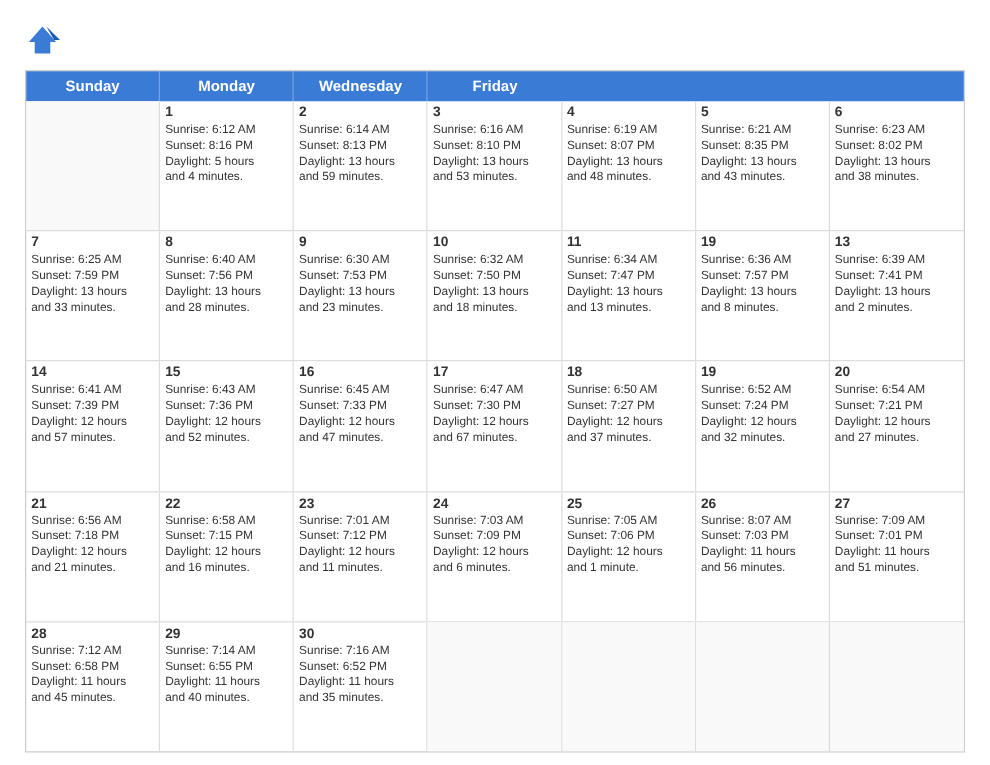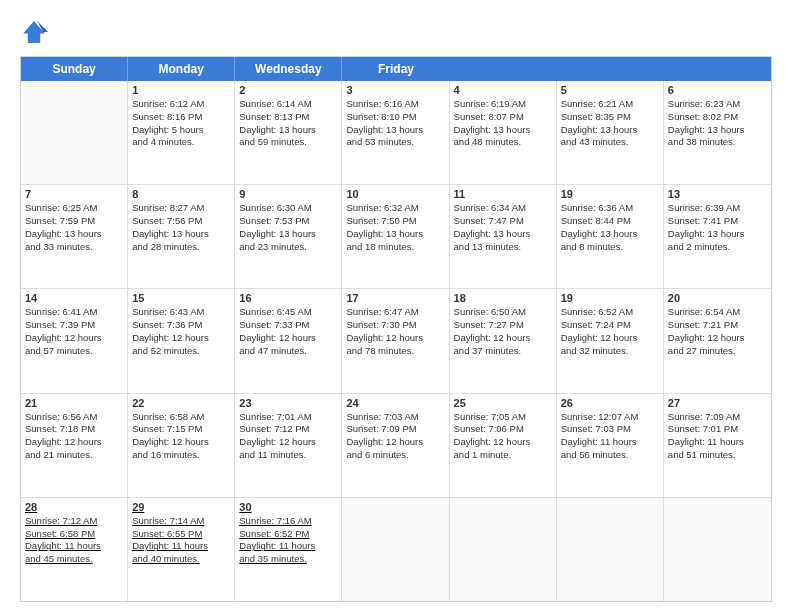--- a/index.html
+++ b/index.html
@@ -79,21 +79,21 @@
       flex: 1;
       display: flex;
       flex-direction: column;
     }
     .cal-row {
       display: grid;
       grid-template-columns: repeat(7, 1fr);
       flex: 1;
       border-bottom: 1px solid #ddd;
     }
-    .cal-row:last-child { border-bottom: none; text-decoration: underline; }
+    .cal-row:last-child { border-bottom: none; }
     .cal-cell {
       border-right: 1px solid #ddd;
       padding: 3px 4px;
       font-size: 9.5px;
       color: #333;
       vertical-align: top;
       min-height: 80px;
     }
     .cal-cell:last-child { border-right: none; }
     .cal-cell.empty { background: #f9f9f9; }
@@ -185,21 +185,21 @@
         <div class="cal-row">
           <div class="cal-cell">
             <span class="day-num">7</span>
             <span class="cell-line">Sunrise: 6:25 AM</span>
             <span class="cell-line">Sunset: 7:59 PM</span>
             <span class="cell-line">Daylight: 13 hours</span>
             <span class="cell-line">and 33 minutes.</span>
           </div>
           <div class="cal-cell">
             <span class="day-num">8</span>
-            <span class="cell-line">Sunrise: 8:27 AM</span>
+            <span class="cell-line">Sunrise: 6:40 AM</span>
             <span class="cell-line">Sunset: 7:56 PM</span>
             <span class="cell-line">Daylight: 13 hours</span>
             <span class="cell-line">and 28 minutes.</span>
           </div>
           <div class="cal-cell">
             <span class="day-num">9</span>
             <span class="cell-line">Sunrise: 6:30 AM</span>
             <span class="cell-line">Sunset: 7:53 PM</span>
             <span class="cell-line">Daylight: 13 hours</span>
             <span class="cell-line">and 23 minutes.</span>
@@ -214,21 +214,21 @@
           <div class="cal-cell">
             <span class="day-num">11</span>
             <span class="cell-line">Sunrise: 6:34 AM</span>
             <span class="cell-line">Sunset: 7:47 PM</span>
             <span class="cell-line">Daylight: 13 hours</span>
             <span class="cell-line">and 13 minutes.</span>
           </div>
           <div class="cal-cell">
             <span class="day-num">19</span>
             <span class="cell-line">Sunrise: 6:36 AM</span>
-            <span class="cell-line">Sunset: 8:44 PM</span>
+            <span class="cell-line">Sunset: 7:57 PM</span>
             <span class="cell-line">Daylight: 13 hours</span>
             <span class="cell-line">and 8 minutes.</span>
           </div>
           <div class="cal-cell">
             <span class="day-num">13</span>
             <span class="cell-line">Sunrise: 6:39 AM</span>
             <span class="cell-line">Sunset: 7:41 PM</span>
             <span class="cell-line">Daylight: 13 hours</span>
             <span class="cell-line">and 2 minutes.</span>
           </div>
@@ -253,21 +253,21 @@
             <span class="cell-line">Sunrise: 6:45 AM</span>
             <span class="cell-line">Sunset: 7:33 PM</span>
             <span class="cell-line">Daylight: 12 hours</span>
             <span class="cell-line">and 47 minutes.</span>
           </div>
           <div class="cal-cell">
             <span class="day-num">17</span>
             <span class="cell-line">Sunrise: 6:47 AM</span>
             <span class="cell-line">Sunset: 7:30 PM</span>
             <span class="cell-line">Daylight: 12 hours</span>
-            <span class="cell-line">and 78 minutes.</span>
+            <span class="cell-line">and 67 minutes.</span>
           </div>
           <div class="cal-cell">
             <span class="day-num">18</span>
             <span class="cell-line">Sunrise: 6:50 AM</span>
             <span class="cell-line">Sunset: 7:27 PM</span>
             <span class="cell-line">Daylight: 12 hours</span>
             <span class="cell-line">and 37 minutes.</span>
           </div>
           <div class="cal-cell">
             <span class="day-num">19</span>
@@ -315,21 +315,21 @@
           </div>
           <div class="cal-cell">
             <span class="day-num">25</span>
             <span class="cell-line">Sunrise: 7:05 AM</span>
             <span class="cell-line">Sunset: 7:06 PM</span>
             <span class="cell-line">Daylight: 12 hours</span>
             <span class="cell-line">and 1 minute.</span>
           </div>
           <div class="cal-cell">
             <span class="day-num">26</span>
-            <span class="cell-line">Sunrise: 12:07 AM</span>
+            <span class="cell-line">Sunrise: 8:07 AM</span>
             <span class="cell-line">Sunset: 7:03 PM</span>
             <span class="cell-line">Daylight: 11 hours</span>
             <span class="cell-line">and 56 minutes.</span>
           </div>
           <div class="cal-cell">
             <span class="day-num">27</span>
             <span class="cell-line">Sunrise: 7:09 AM</span>
             <span class="cell-line">Sunset: 7:01 PM</span>
             <span class="cell-line">Daylight: 11 hours</span>
             <span class="cell-line">and 51 minutes.</span>

